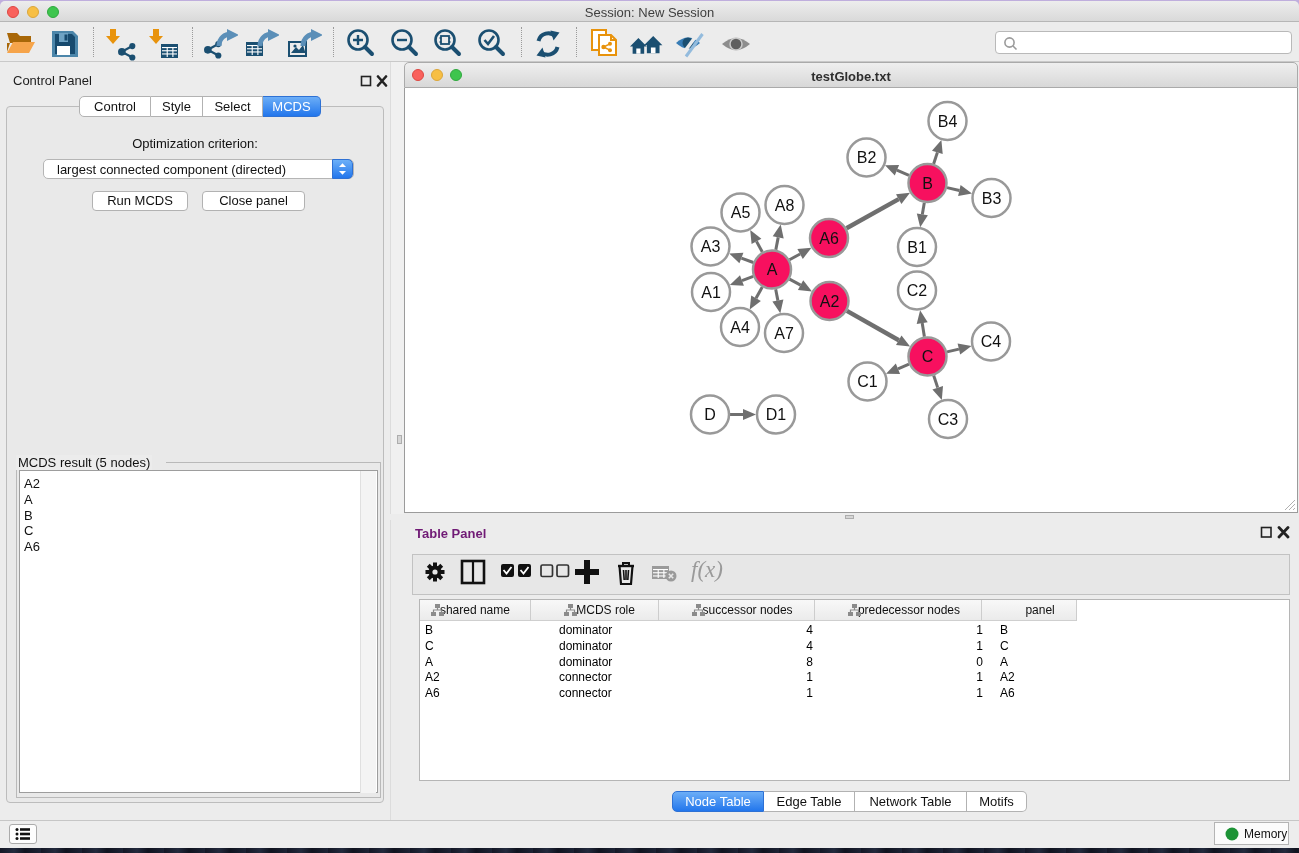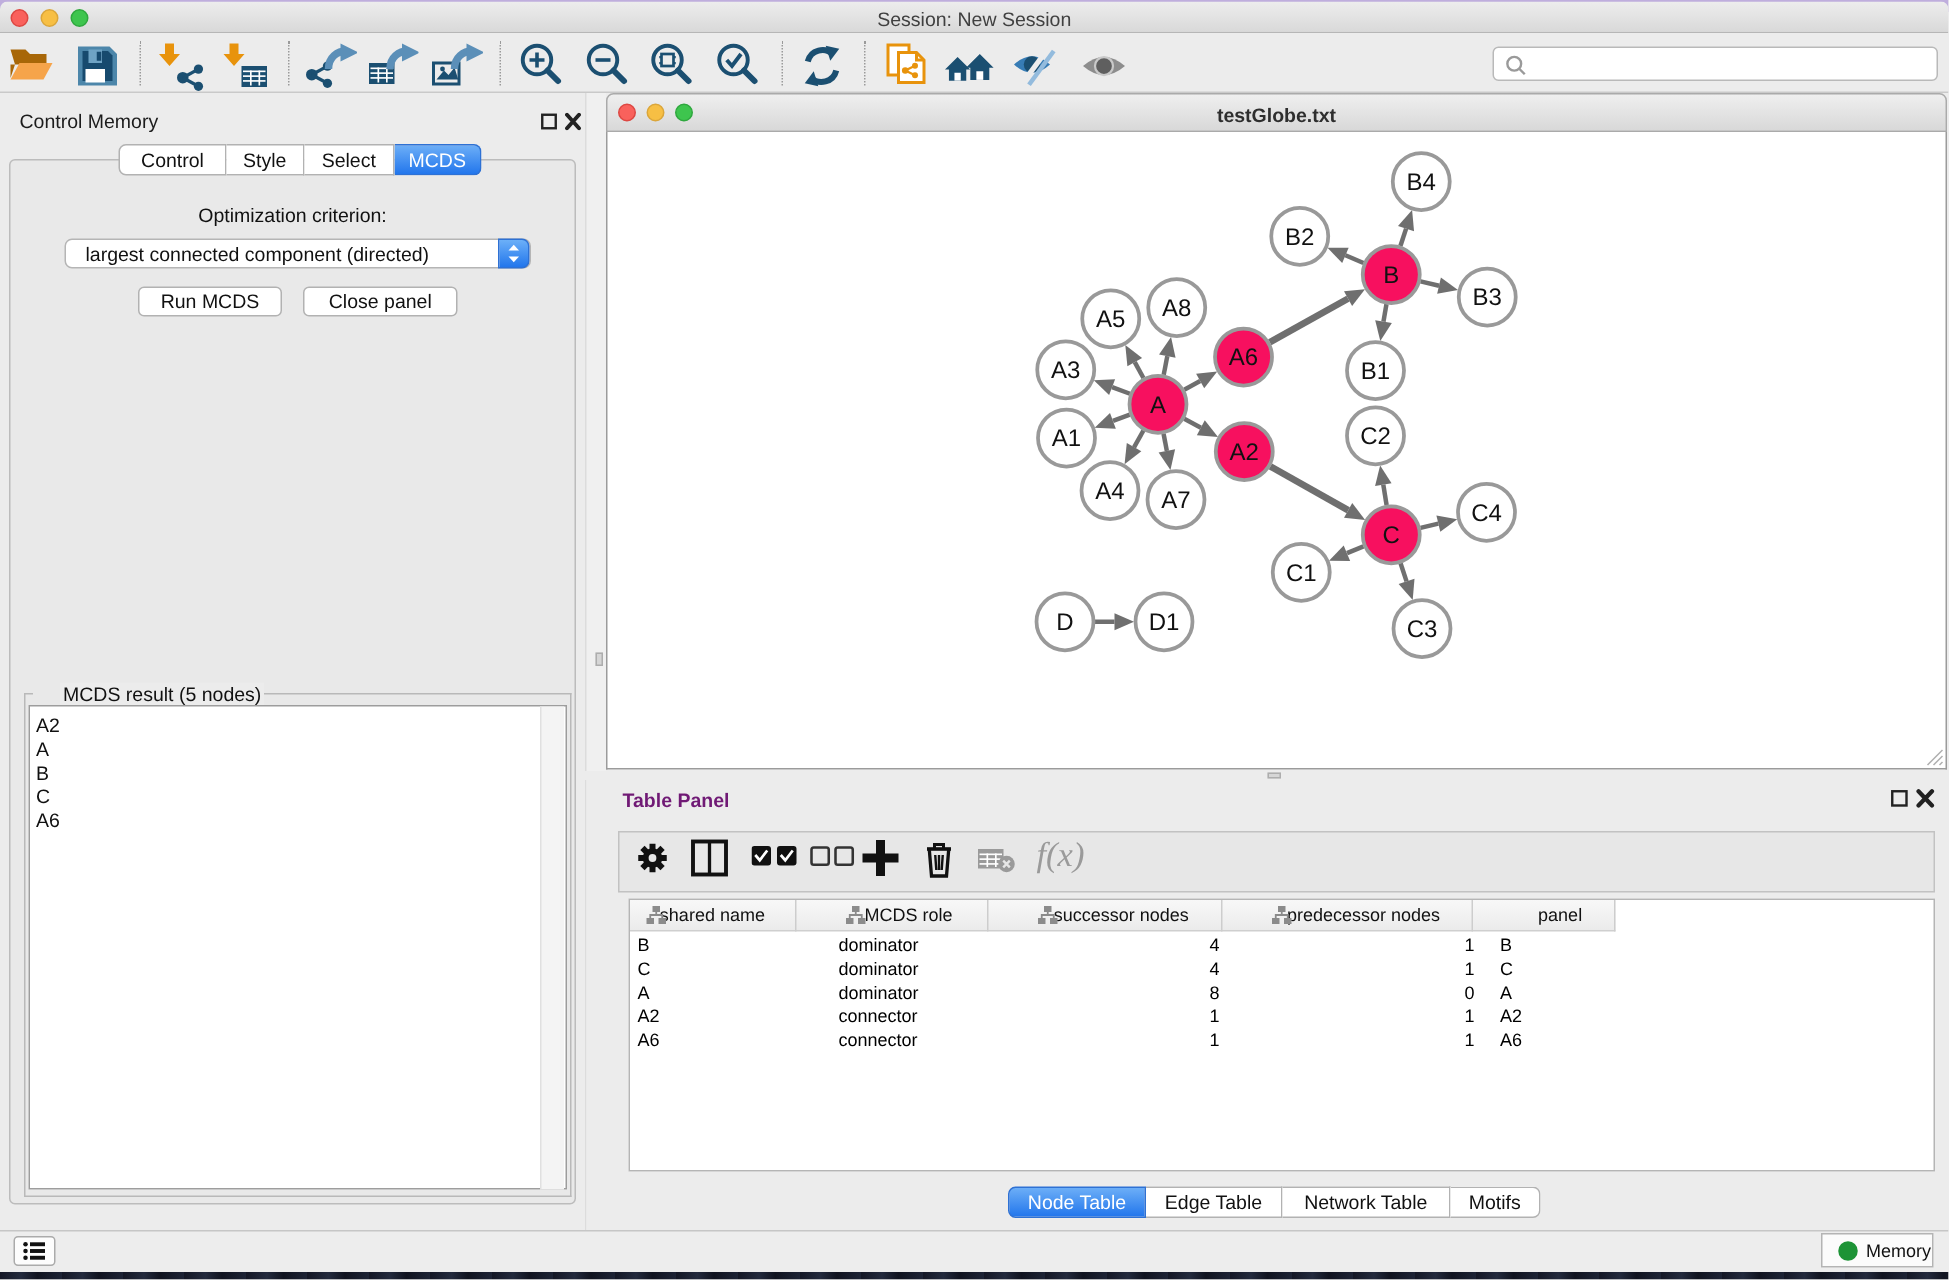--- a/index.html
+++ b/index.html
@@ -39,21 +39,21 @@
 #dd-text { position:absolute; left:13px; top:2px; font-size:13px; color:#111; }
 #dd-btn { position:absolute; right:0px; top:-1px; width:21px; height:20px;
   background:linear-gradient(#6cb0f8,#2276ec); border-radius:0 5px 5px 0; border:1px solid #2e71d4; }
 .btn { position:absolute; height:20px; background:#fff; border:1px solid #b2b2b2;
   border-radius:4px; font-size:13px; color:#111; text-align:center; line-height:18px; }
 
 
 #grp { left:16px; top:400px; width:365px; height:336px; border:1px solid #b9b9b9; border-top:none; }
 #grp-topL { left:16px; top:400px; width:6px; height:1px; background:#b9b9b9; }
 #grp-topR { left:166px; top:400px; width:215px; height:1px; background:#b9b9b9; }
-#grp-title { left:40px; top:393px; font-size:13px; color:#111; background:#ececec; padding:0 2px; }
+#grp-title { left:16px; top:393px; font-size:13px; color:#111; background:#ececec; padding:0 2px; }
 #mlist { left:19px; top:408px; width:359px; height:323px; background:#fff; border:1px solid #9d9d9d; }
 #mlist-sb { position:absolute; right:1px; top:0px; width:16px; height:322px; background:#f4f4f4; border-left:1px solid #e0e0e0; }
 #mlist .li { position:absolute; left:4px; font-size:13px; color:#111; }
 
 
 #vdiv { left:390px; top:62px; width:14px; height:758px; background:#f0f0f0; border-left:1px solid #dcdcdc; }
 #vdiv-handle { left:397px; top:435px; width:5px; height:9px; background:#d6d6d6; border:1px solid #adadad; }
 
 
 #gwin { left:404px; top:62px; width:894px; height:452px; }
@@ -230,21 +230,21 @@
     <div class="sep" style="left:576px"></div>
   <div class="abs" id="searchbox">
     <svg width="20" height="20" style="position:absolute;left:5px;top:2px" viewBox="0 0 20 20">
       <circle cx="8.5" cy="8.5" r="4.6" fill="none" stroke="#9a9a9a" stroke-width="1.6"></circle>
       <line x1="12" y1="12" x2="15.5" y2="15.5" stroke="#9a9a9a" stroke-width="1.6"></line>
     </svg>
   </div>
 </div>
 
 <div class="abs" id="cpanel">
-  <div class="abs" id="cpanel-title">Control Memory</div>
+  <div class="abs" id="cpanel-title">Control Panel</div>
   <svg class="abs" style="left:360px;top:13px" width="30" height="12" viewBox="0 0 30 12">
     <rect x="1.5" y="1.5" width="9" height="9" fill="none" stroke="#222" stroke-width="1.6"></rect>
     <path d="M18 1.5 L26 10.5 M26 1.5 L18 10.5" stroke="#222" stroke-width="2.6" stroke-linecap="round"></path>
   </svg>
   <div class="abs" id="cp-inner"></div>
   <div class="tabrow" style="left:79px; top:34px;">
     <div class="tab first" style="width:72px;">Control</div>
     <div class="tab" style="width:52px;">Style</div>
     <div class="tab" style="width:60px;">Select</div>
     <div class="tab last sel" style="width:58px;">MCDS</div>

